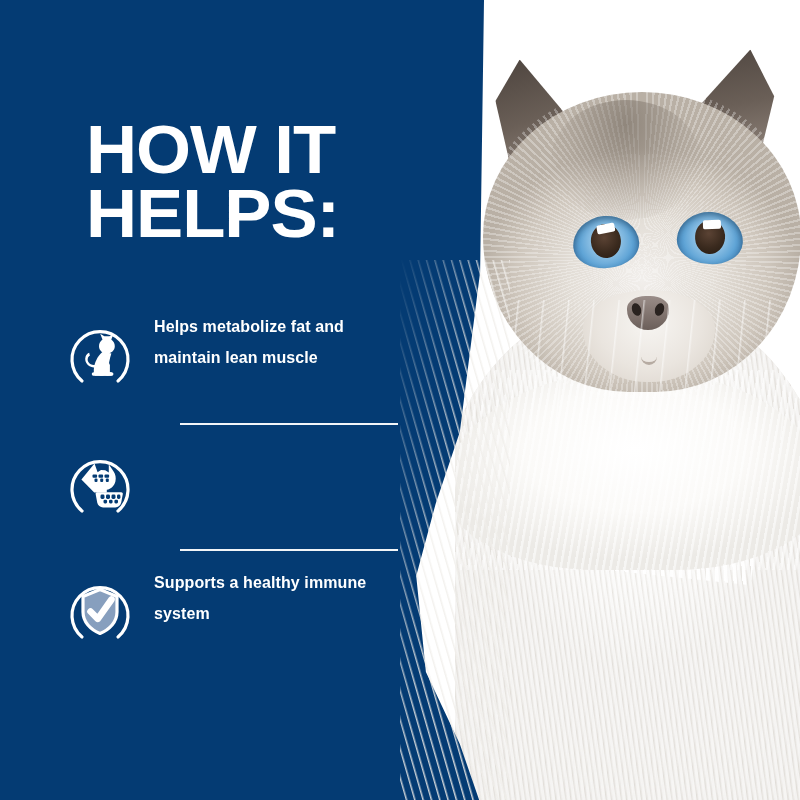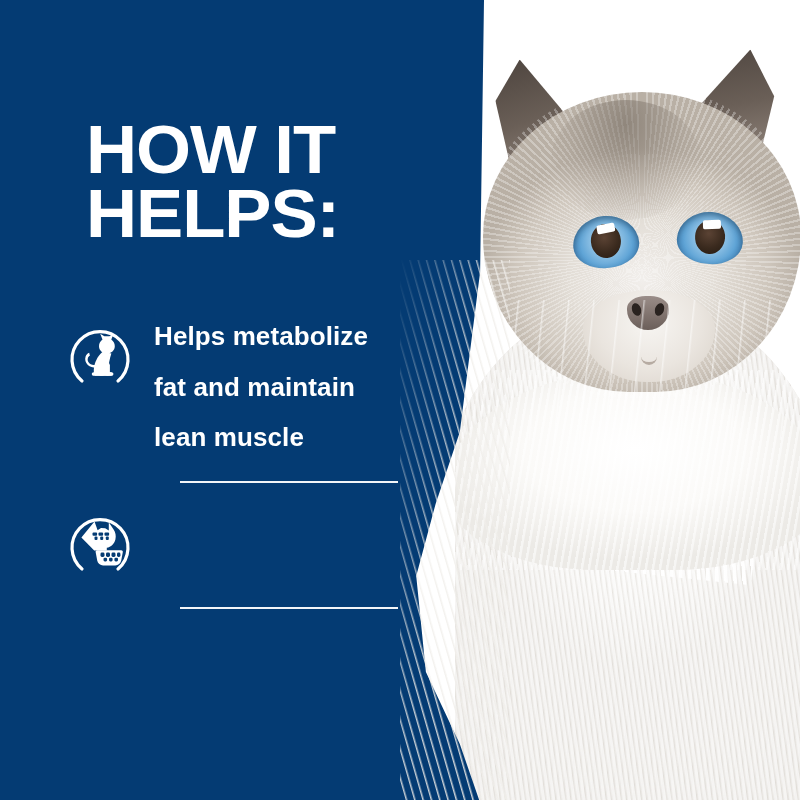--- a/index.html
+++ b/index.html
@@ -289,21 +289,21 @@
     flex: 0 0 auto;
     width: 72px;
     height: 72px;
     margin-top: 8px;
   }
   .benefit-icon svg { display: block; width: 72px; height: 72px; }
   .benefit-text {
     color: #ffffff;
     font-family: "Liberation Sans", sans-serif;
     font-weight: bold;
-    font-size: 26px;
+    font-size: 16px;
     line-height: 1.95;
     letter-spacing: 0.1px;
     padding-top: 2px;
     max-width: 230px;
   }
   .divider {
     height: 2px;
     background: #ffffff;
     margin: 14px 0 14px 116px;
     width: 218px;
@@ -424,16 +424,32 @@
               <rect x="39.5" y="52.8" width="3.6" height="3.6" rx="1.3"></rect>
               <rect x="45" y="52.8" width="3.6" height="3.6" rx="1.3"></rect>
               <rect x="50.4" y="52.8" width="3.6" height="3.6" rx="1.3"></rect>
             </g>
           </svg>
         </div>
       </div>
 
       <div class="divider"></div>
 
+      <div class="benefit">
+        <div class="benefit-icon">
+          <svg viewBox="0 0 72 72" aria-hidden="true">
+            <path d="M18 64 A28 28 0 1 1 54 64" fill="none" stroke="#ffffff" stroke-width="3.2" stroke-linecap="round"></path>
+
+            <path d="M36 16.5 L53 23.5 L53 39 C53 49 45.6 56.6 36 60.5
+                     C26.4 56.6 19 49 19 39 L19 23.5 Z" fill="#9FB2CB" opacity="0.85"></path>
+
+            <path d="M36 16.5 L53 23.5 L53 39 C53 49 45.6 56.6 36 60.5
+                     C26.4 56.6 19 49 19 39 L19 23.5 Z" fill="none" stroke="#ffffff" stroke-width="3.2" stroke-linejoin="round"></path>
+
+            <path d="M26.5 38.5 L33.8 45.8 L47.5 26.5" fill="none" stroke="#ffffff" stroke-width="6.6" stroke-linecap="round" stroke-linejoin="round"></path>
+          </svg>
+        </div>
+        <div class="benefit-text">Supports a healthy immune system</div>
+      </div>
 
     </div>
   </div>
 </div>
 
 </body></html>

